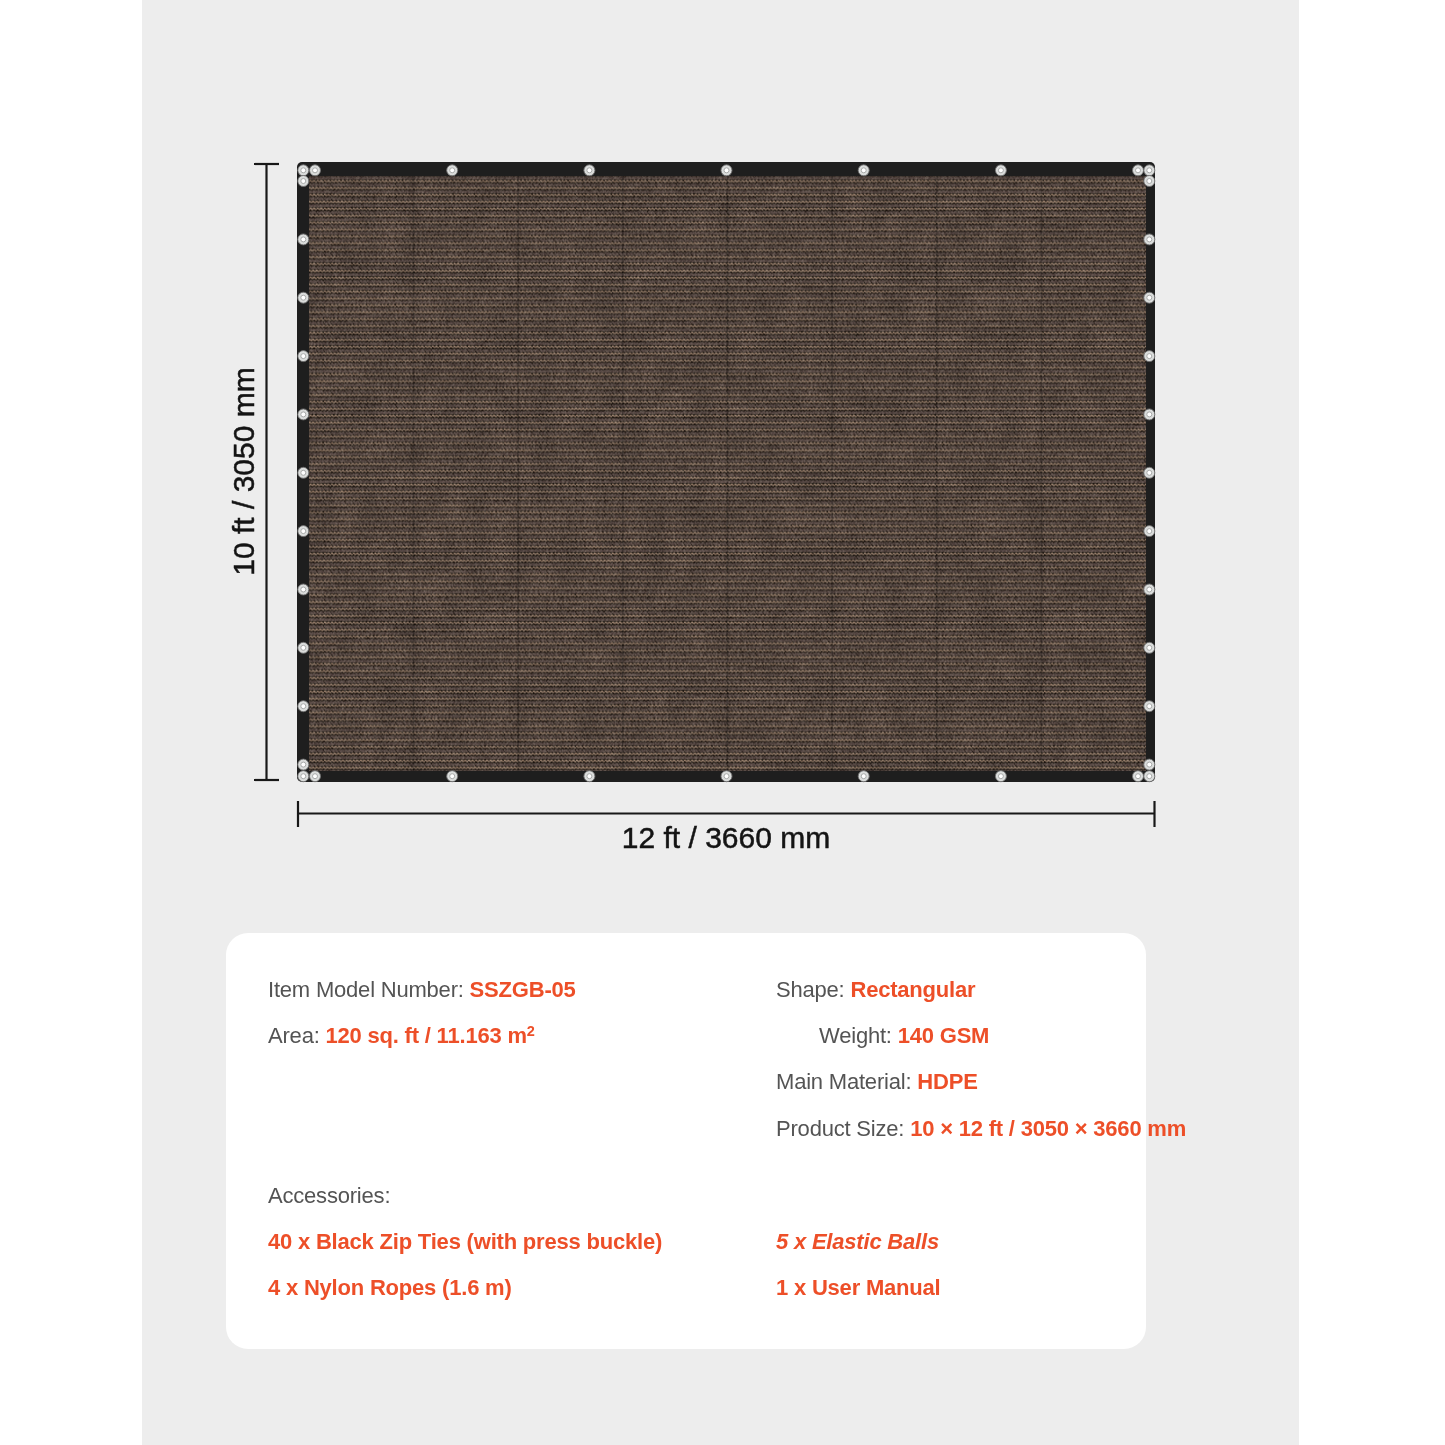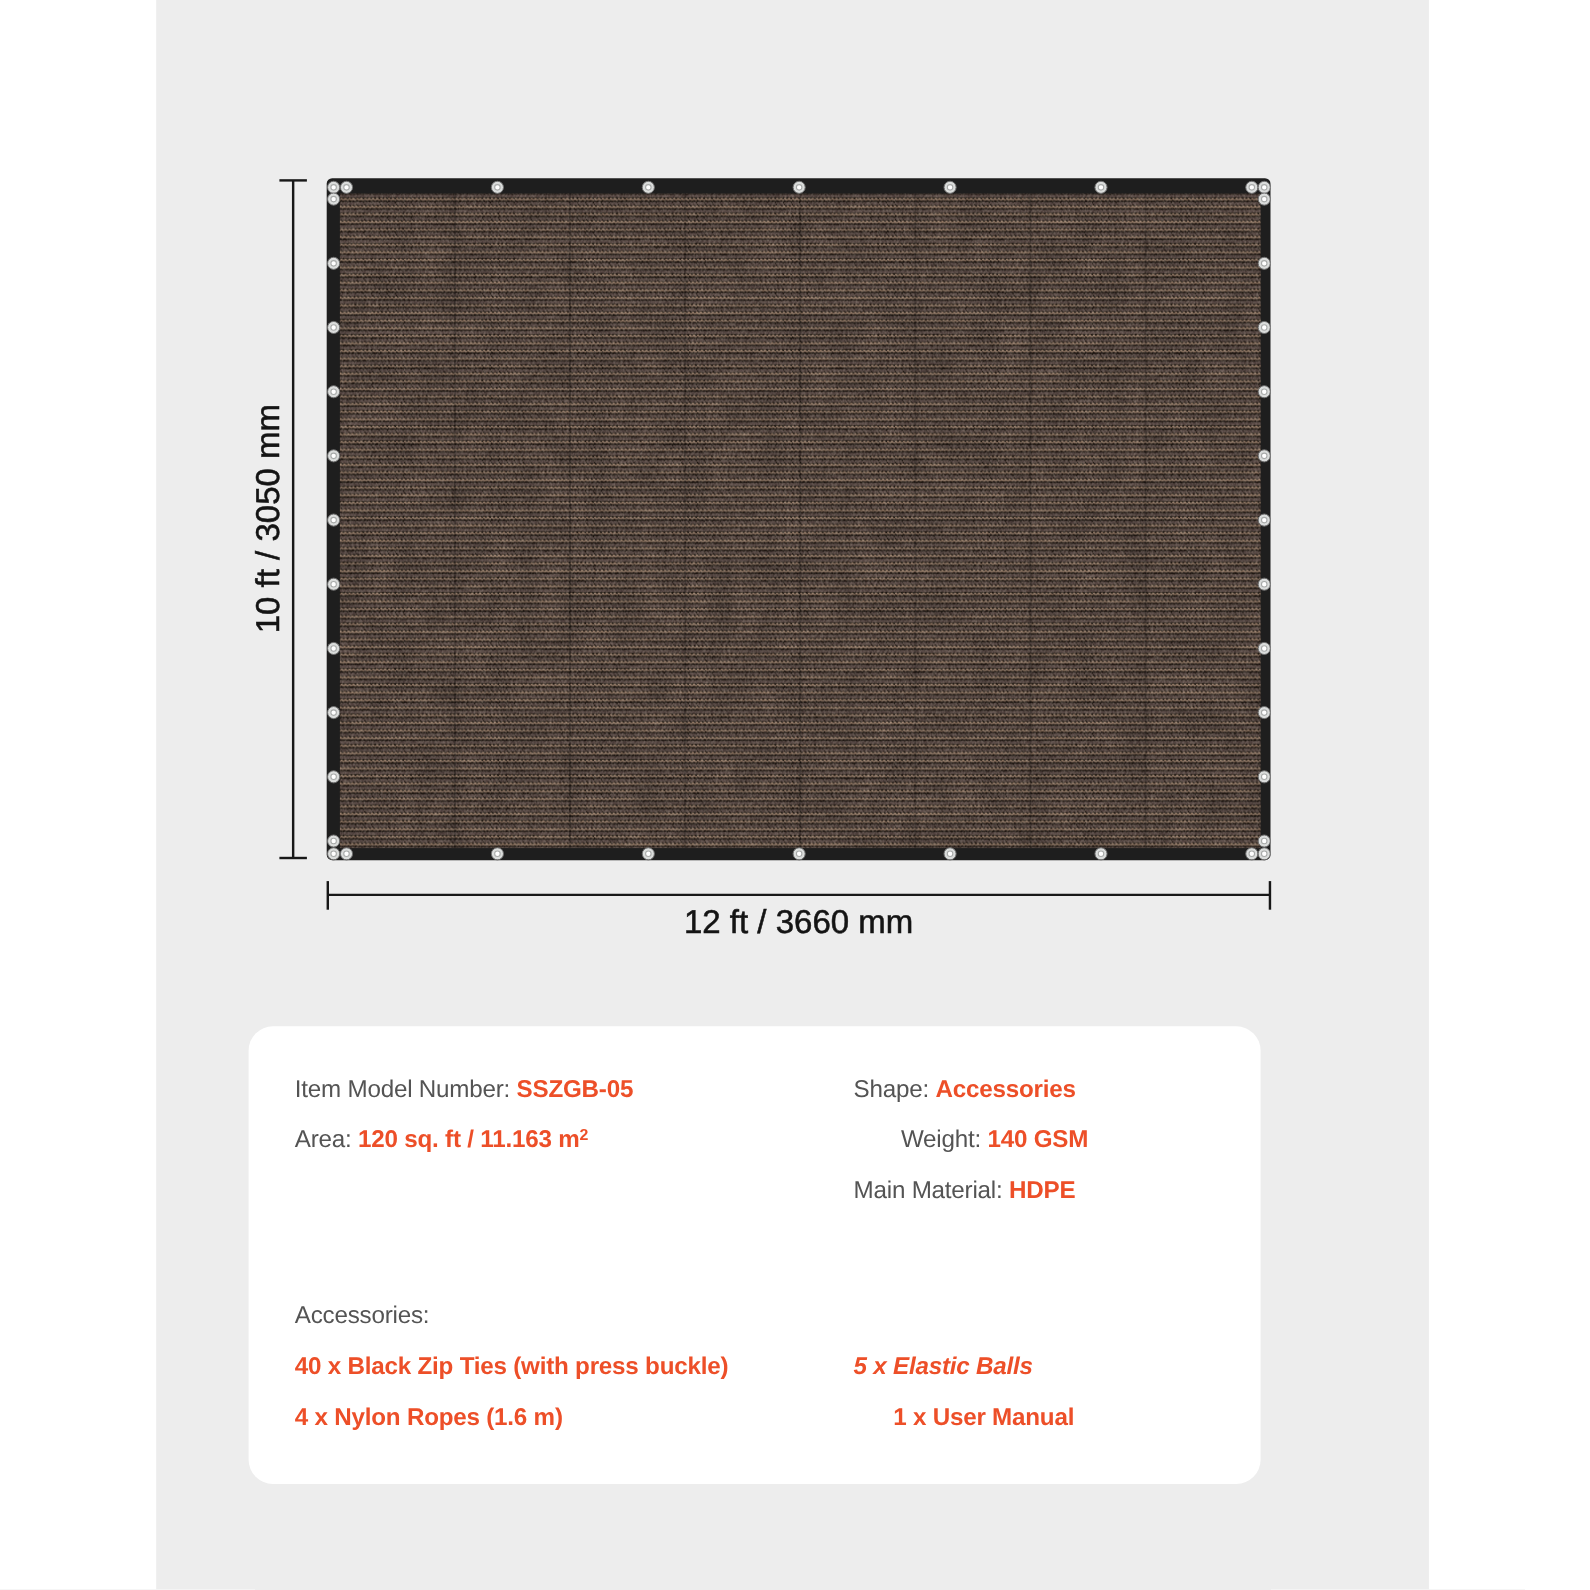--- a/index.html
+++ b/index.html
@@ -168,29 +168,30 @@
 </svg>
 
 <div class="card">
 
   <div class="row" style="left:42px;top:43px;">Item Model Number: <span class="v">SSZGB-05</span></div>
 
   <div class="row" style="left:42px;top:89px;">Area: <span class="v">120 sq. ft / 11.163 m<span style="font-size:14.5px;vertical-align:7px;line-height:0;">2</span></span></div>
 
 
 
-  <div class="row" style="left:550px;top:43px;">Shape: <span class="v">Accessories</span></div>
+  <div class="row" style="left:550px;top:43px;">Shape: <span class="v">Rectangular</span></div>
 
   <div class="row" style="left:572px;top:89px;margin-left:21px;">Weight: <span class="v">140 GSM</span></div>
 
   <div class="row" style="left:550px;top:135px;">Main Material: <span class="v">HDPE</span></div>
 
+  <div class="row" style="left:550px;top:182px;">Product Size: <span class="v">10 × 12 ft / 3050 × 3660 mm</span></div>
 
   <div class="row" style="left:42px;top:249px;">Accessories:</div>
 
   <div class="row v" style="left:42px;top:295px;">40 x Black Zip Ties (with press buckle)</div>
 
   <div class="row v" style="left:42px;top:341px;">4 x Nylon Ropes (1.6 m)</div>
 
   <div class="row v" style="left:550px;top:295px;font-style:italic;">5 x Elastic Balls</div>
 
-  <div class="row v" style="left:550px;top:341px;margin-left:36px;">1 x User Manual</div>
+  <div class="row v" style="left:550px;top:341px;">1 x User Manual</div>
 </div>
 
 </body></html>

